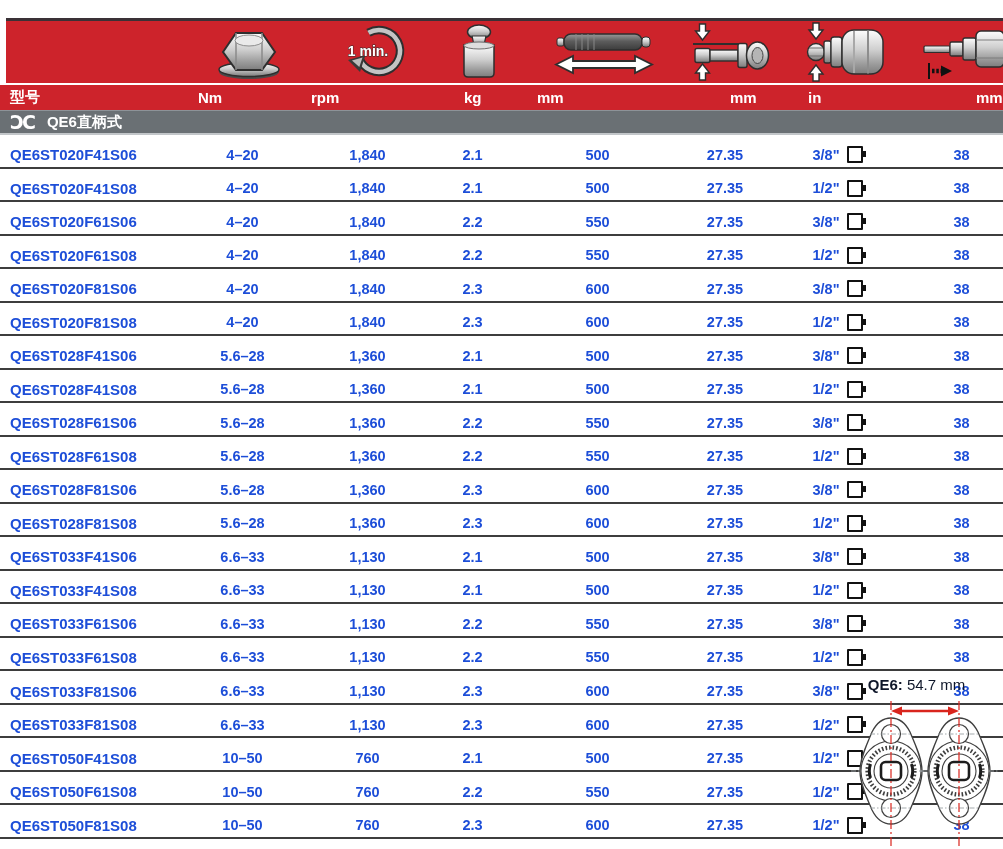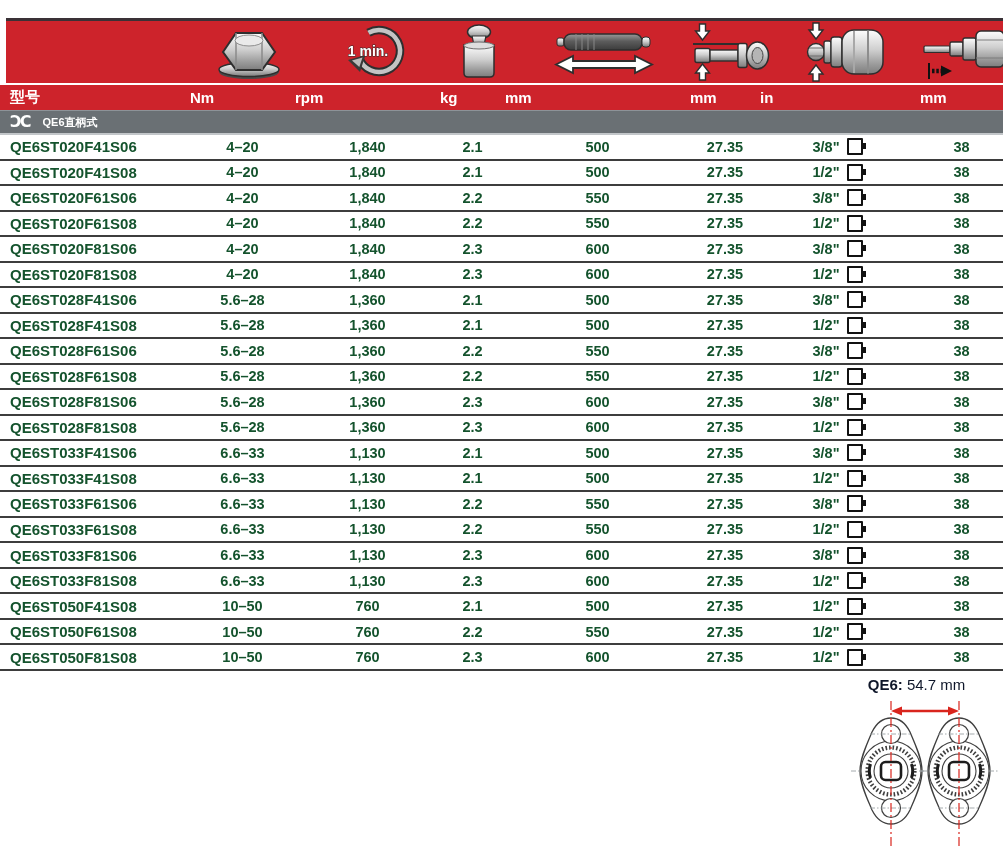--- a/index.html
+++ b/index.html
@@ -8,36 +8,36 @@
   .grid8 { display:grid; grid-template-columns:190px 105px 145px 65px 185px 70px 160px 83px; }
 
   
   .iconband { position:absolute; left:6px; top:18px; width:1003px; height:67px; box-sizing:border-box;
               background:#cd232b; border-top:3px solid #3a3136; border-bottom:2px solid #ffffff;
               align-items:center; justify-items:center; }
   .iconband .cell { display:flex; align-items:center; justify-content:center; }
 
   
   .headrow { position:absolute; left:0; top:85px; width:1003px; height:25px; background:#cd232b;
-             color:#fff; font-weight:bold; font-size:15px; align-items:center; }
+             color:#fff; font-weight:bold; font-size:15px; align-items:center;gap:8px; }
   .headrow .cell { text-align:left; }
   .headrow .cell.left { text-align:left; padding-left:10px; }
 
   
   .sectionband { position:absolute; left:0; top:110px; width:1003px; height:25px; box-sizing:border-box;
                  background:#6a7074; border-top:1px solid #8d9398; border-bottom:2px solid #c2c6c9;
                  color:#fff; display:flex; align-items:center; padding-left:10px; gap:9px; }
-  .logo { font-family:"DejaVu Sans",sans-serif; font-weight:bold; font-size:16px; letter-spacing:-2px;
+  .logo { font-family:"DejaVu Sans",sans-serif; font-weight:bold; font-size:19px; letter-spacing:-2px;
           line-height:1; padding-right:4px; }
-  .sectitle { font-weight:bold; font-size:11px; }
+  .sectitle { font-weight:bold; font-size:15px; }
 
   
   .rows { position:absolute; left:0; top:135px; width:1003px; }
   .row { height:25.52px; box-sizing:border-box; border-bottom:2px solid #3d3d3d;
-         align-items:center; font-weight:bold; font-size:14.5px; color:#14532d; }
+         align-items:center; font-weight:bold; font-size:14.5px; color:#1d4ed8;margin-top:8px; }
   .row .cell { text-align:center; white-space:nowrap; }
   .row .cell.left { text-align:left; padding-left:10px; font-size:15px; }
   .drive-wrap { display:inline-flex; align-items:center; }
   .sq { display:inline-block; width:12px; height:13px; border:2.2px solid #111; border-radius:1px;
         margin-left:7px; margin-right:5px; position:relative; background:#fff; }
   .sq::after { content:""; position:absolute; right:-5px; top:3px; width:2.5px; height:6px; background:#111; }
 
   
   .footnote { position:absolute; left:830px; top:676px; width:173px; text-align:center;
               font-size:15px; color:#0f172a; }

